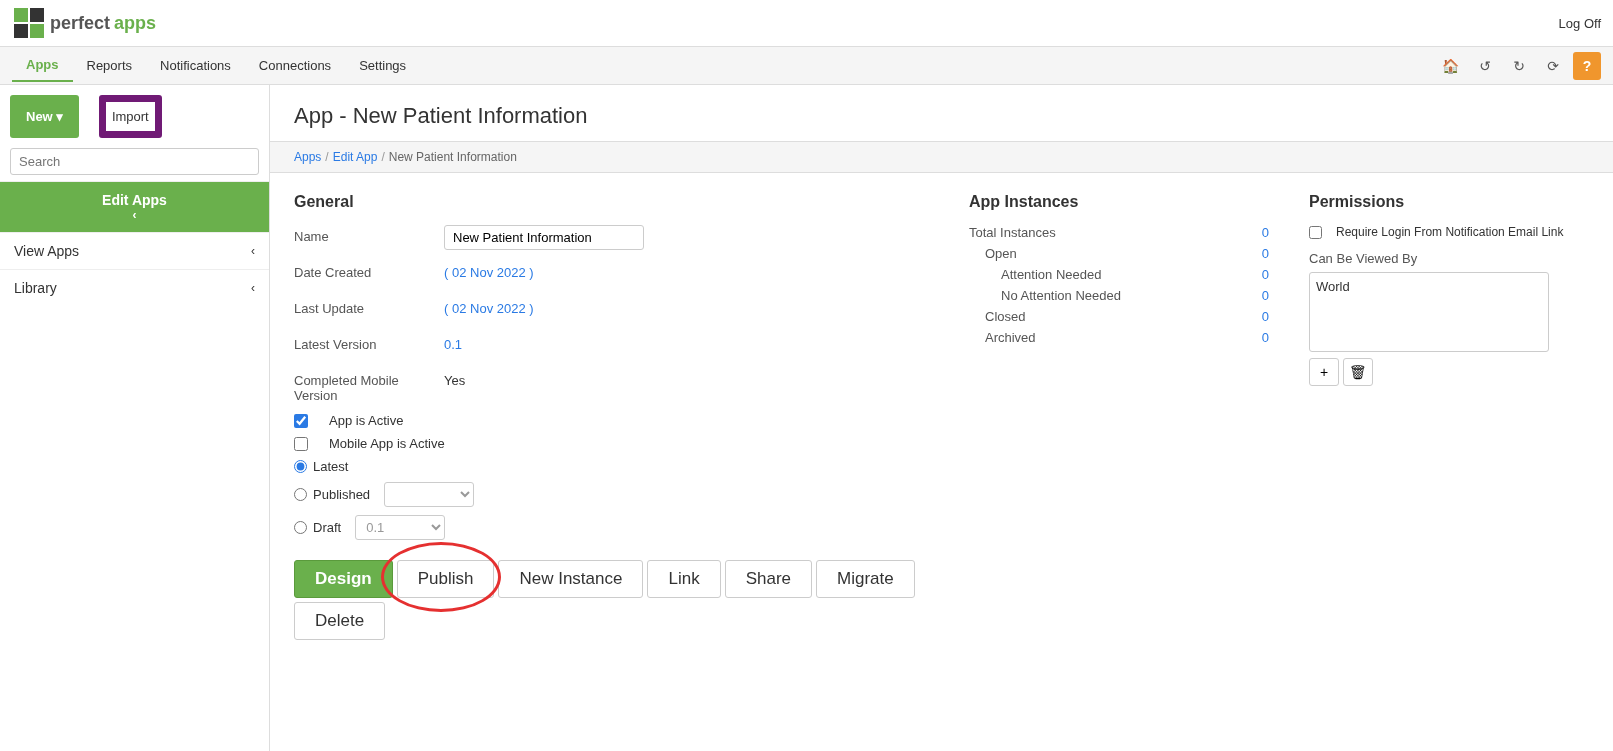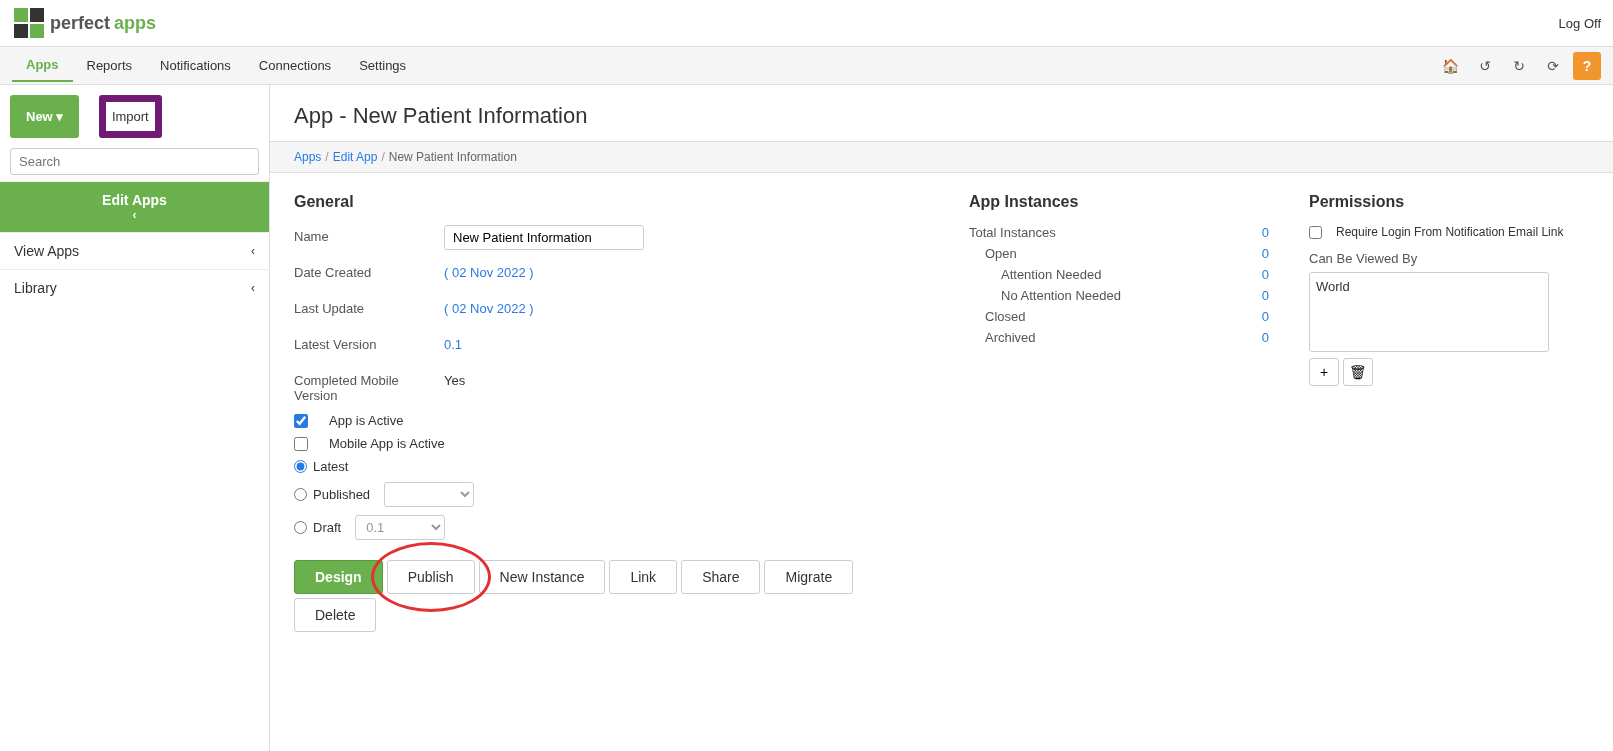--- a/index.html
+++ b/index.html
@@ -102,21 +102,21 @@
 
     .select-inline {
       border: 1px solid #ccc; border-radius: 3px; padding: 3px 6px;
       font-size: 13px; min-width: 90px; background: #fff; color: #999;
     }
 
     
     #action-buttons { display: flex; gap: 4px; margin-top: 20px; flex-wrap: wrap; }
     .action-btn {
       padding: 8px 20px; border: 1px solid #ccc; background: #fff;
-      border-radius: 3px; font-size: 14px; cursor: pointer; color: #333;
+      border-radius: 3px; font-size: 17px; cursor: pointer; color: #333;
     }
     .action-btn.green { background: #6ab04c; color: #fff; border-color: #5a9a3c; font-weight: bold; }
 
     
     .publish-circle-wrapper { position: relative; display: inline-block; }
     .red-circle {
       position: absolute;
       top: -18px; left: -16px;
       width: 120px; height: 70px;
       border: 3px solid #e53030;

